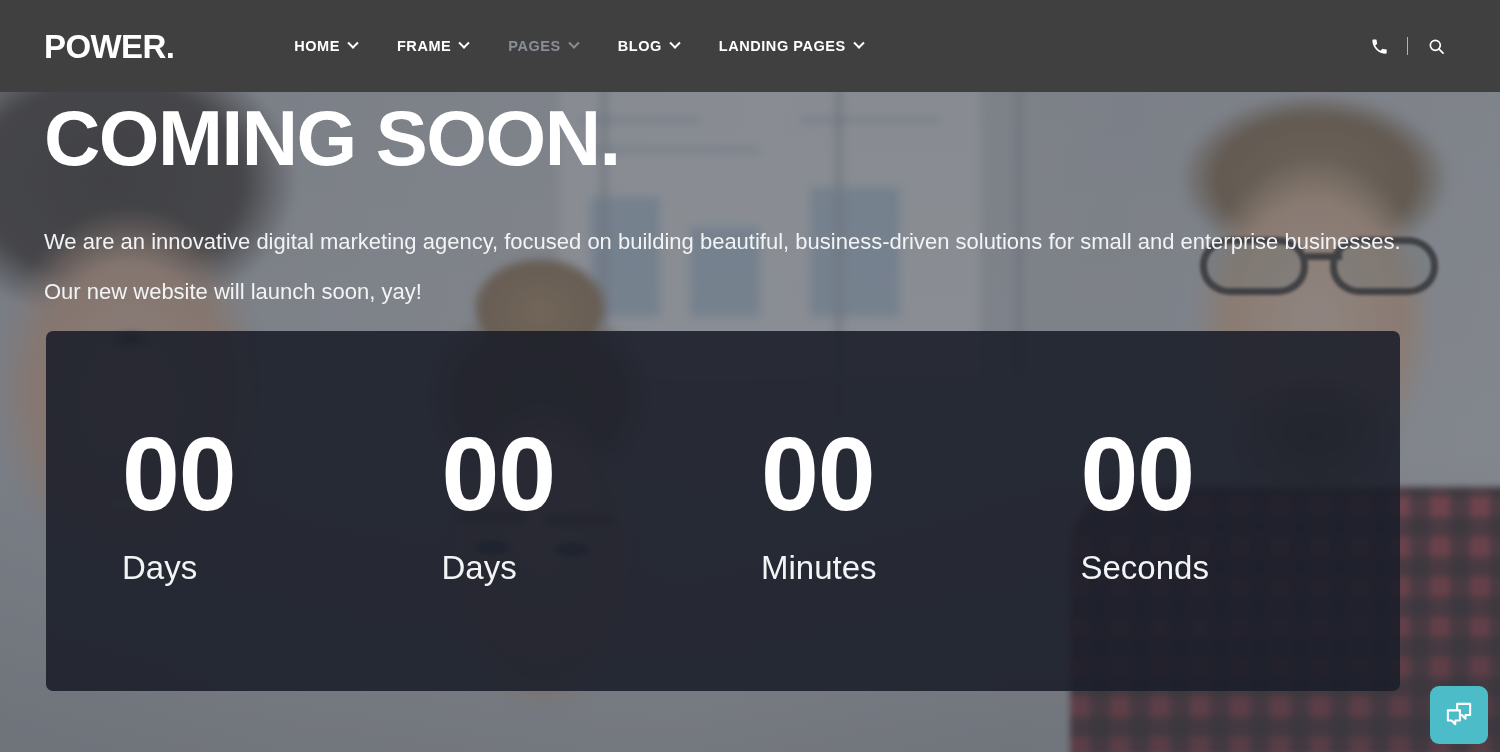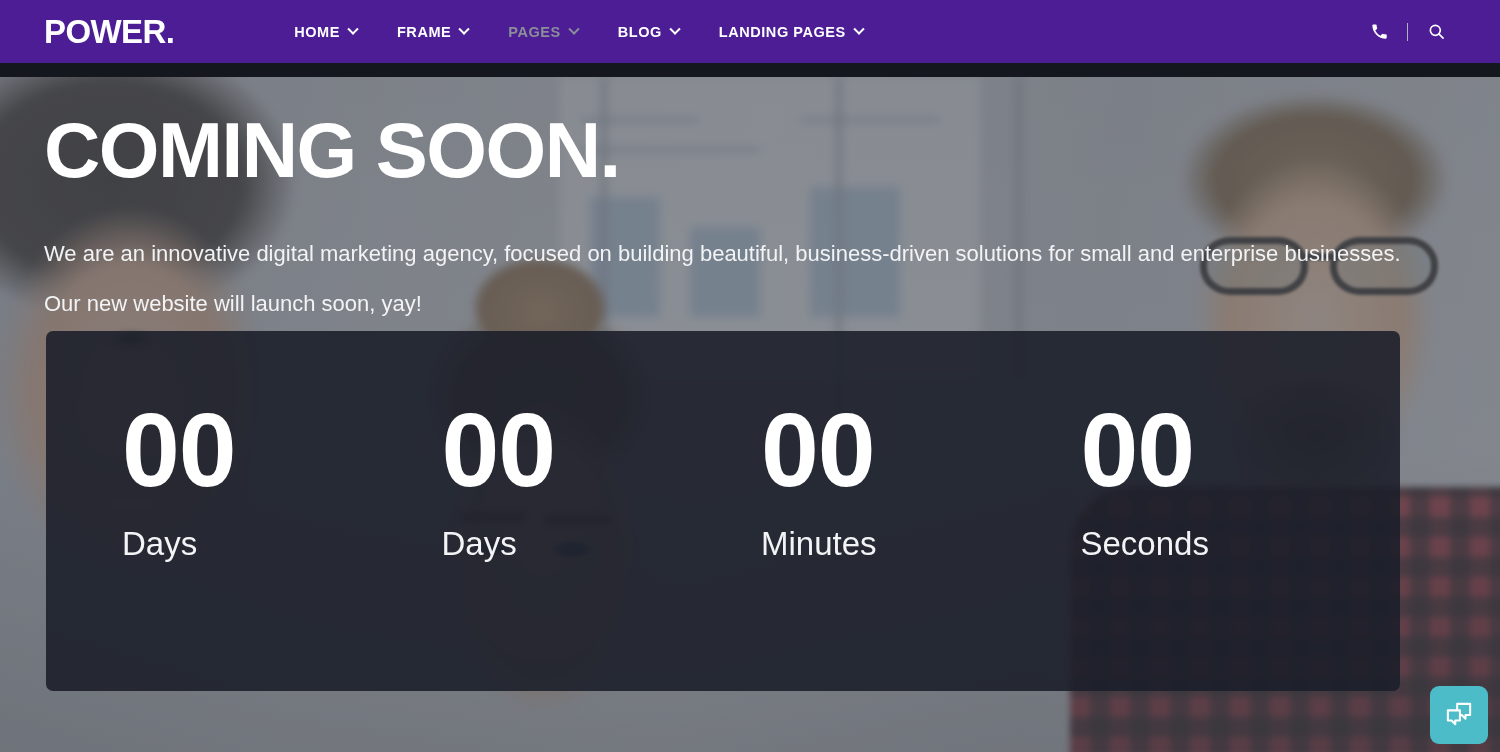--- a/index.html
+++ b/index.html
@@ -143,22 +143,22 @@
     position: absolute; inset: 0;
     background: linear-gradient(180deg, rgba(32,36,48,.42) 0%, rgba(32,36,48,.40) 55%, rgba(26,30,40,.50) 100%);
   }
   .hero-veil2 {
     position: absolute; inset: 0;
     background: rgba(118,122,130,.34);
   }
 
   
   .header {
-    position: absolute; left: 0; top: 0; width: 1500px; height: 63px;
-    background: #4c1d95;
+    position: absolute; left: 0; top: 0; width: 1500px; height: 92px;
+    background: #404040;
     display: flex; align-items: center;
     z-index: 20;
   }
   .logo {
     margin-left: 44px;
     font-size: 33px; font-weight: 700; letter-spacing: -0.6px;
     color: #ffffff; line-height: 1;
     font-family: "Liberation Sans", sans-serif;
   }
   .nav {
@@ -197,21 +197,20 @@
     height: 56px; padding: 0 28px;
     font-size: 14.5px; font-weight: 700; letter-spacing: .6px;
     font-family: "Liberation Sans", sans-serif;
     cursor: pointer; white-space: nowrap;
   }
 
   
   .hero-content {
     position: absolute; left: 0; top: 77px; width: 1500px; height: 491px;
     z-index: 10;
-    margin-top: 12px;
   }
   .hero-title {
     position: absolute; left: 44px; top: 22px;
     font-size: 78px; font-weight: 700; letter-spacing: -1.5px;
     color: #ffffff; line-height: 1;
     white-space: nowrap;
   }
   .hero-sub {
     position: absolute; left: 44px; top: 140px; width: 1360px;
     font-size: 22px; font-weight: 400; color: #f2f3f5;
@@ -222,21 +221,21 @@
   .countdown {
     position: absolute; left: 46px; top: 331px;
     width: 1354px; height: 360px;
     background: rgba(26,30,41,.88);
     border-radius: 7px;
     display: flex; align-items: flex-start;
     z-index: 10;
     overflow: hidden;
   }
   .cd-inner {
-    display: flex; width: 100%; padding: 72px 0 0 76px;
+    display: flex; width: 100%; padding: 96px 0 0 76px;
   }
   .cd-cell { width: 339px; }
   .cd-num {
     font-size: 104px; font-weight: 700; color: #ffffff; line-height: .92;
     letter-spacing: -1px;
   }
   .cd-lbl {
     margin-top: 26px;
     font-size: 33px; font-weight: 400; color: #f3f4f6;
   }

